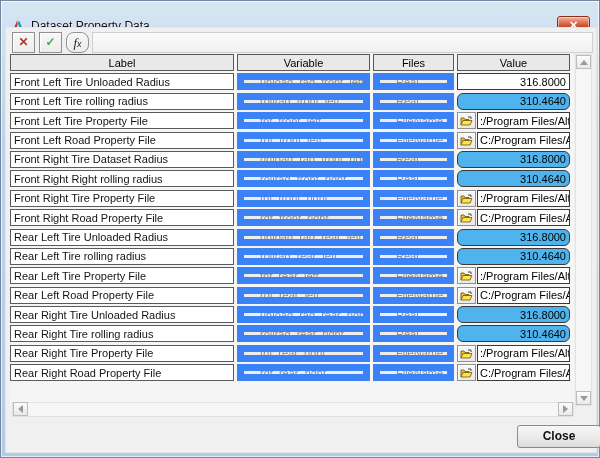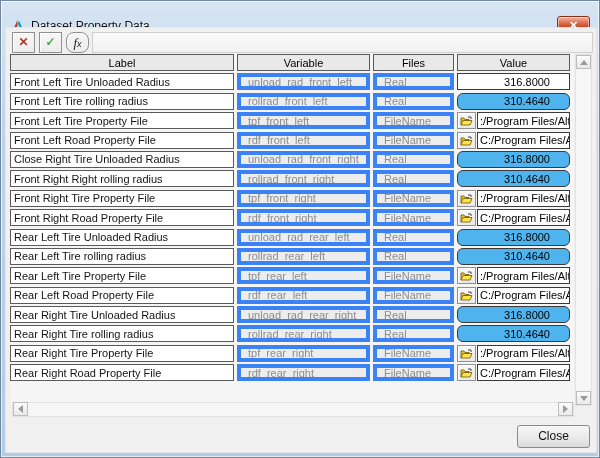--- a/index.html
+++ b/index.html
@@ -55,22 +55,22 @@
   #grid{
     position:absolute; left:4px; top:26px; width:469px;
     display:grid;
     grid-template-columns:224px 133px 81px 113px;
     column-gap:3px; row-gap:2.4px;
     grid-auto-rows:17px;
   }
   .cell{ font-size:11px; display:flex; align-items:center; overflow:hidden; white-space:nowrap; }
   .hdr{ background:#e9e9e9; border:1px solid #5a5a5a; justify-content:center; color:#000; }
   .lbl{ background:#fff; border:1px solid #5a5a5a; padding-left:3px; color:#141414; }
-  .ro { background:#ededed; border:4px solid #3b82f6; padding-left:7px; color:#8d8d8d; }
-  .val{ background:#fff; border:1px solid #3a3a3a; justify-content:flex-end; padding-right:19px; color:#000; }
+  .ro { background:#ededed; border:7px solid #3b82f6; padding-left:16px; color:#8d8d8d; }
+  .val{ background:#fff; border:1px solid #3a3a3a; justify-content:flex-end; padding-right:3px; color:#000; }
   .hl { background:var(--hl,#4fb4ee);border-radius:6px; }
   .filewrap{ overflow:visible; }
   .folderbtn{
     width:19px; height:17px; flex:0 0 19px; margin-right:1px;
     background:linear-gradient(#f7f7f7,#e9e9e9);
     border:1px solid #8f8f8f; box-shadow: inset 1px 1px 0 #fff;
     display:flex; align-items:center; justify-content:center;
   }
   .filefield{
     flex:1; height:17px; background:#fff; border:1px solid #3a3a3a;
@@ -87,24 +87,24 @@
     border:1px solid #bdbdbd;
     display:flex; align-items:center; justify-content:center;
   }
   .arrow{ width:0; height:0; }
   .a-up   { border-left:4px solid transparent; border-right:4px solid transparent; border-bottom:5px solid #9a9a9a; }
   .a-down { border-left:4px solid transparent; border-right:4px solid transparent; border-top:5px solid #9a9a9a; }
   .a-left { border-top:4px solid transparent; border-bottom:4px solid transparent; border-right:5px solid #9a9a9a; }
   .a-right{ border-top:4px solid transparent; border-bottom:4px solid transparent; border-left:5px solid #9a9a9a; }
   
   #close-button{
-    position:absolute; left:511px; top:397px; width:73px; height:23px;
+    position:absolute; left:511px; top:397px; width:84px; height:23px;
     background:linear-gradient(#f7f7f7,#eaeaea 55%,#dcdcdc);
     border:1px solid #8a8a8a; border-radius:3px;
-    font-size:12px; color:#111; text-align:center; line-height:21px;
+    font-size:12px; color:#111; text-align:center; line-height:21px;font-weight:bold;
   }
 </style>
 </head>
 <body>
 
 <div id="window">
 
   <div id="titlebar">
     <svg id="app-icon" viewBox="0 0 16 16">
       <path d="M8 1 L2 14 L5 14 L8 7 Z" fill="#c0392b"></path>
@@ -162,21 +162,21 @@
         <div class="cell filewrap">
           <div class="folderbtn">
             <svg width="13" height="11" viewBox="0 0 13 11">
               <polyline points="8,2 11,2 11,4" fill="none" stroke="#444" stroke-width="1"></polyline>
               <path d="M1 10 L1 3 L4 3 L5 4.5 L9 4.5 L9 6" fill="#e8c53a" stroke="#6b5400" stroke-width="0.8"></path>
               <path d="M1 10 L3 5.5 L12 5.5 L10 10 Z" fill="#ffe44d" stroke="#6b5400" stroke-width="0.8"></path>
             </svg>
           </div>
           <div class="filefield">C:/Program Files/Altair</div>
         </div>
-        <div class="cell lbl">Close Right Tire Unloaded Radius</div>
+        <div class="cell lbl">Front Right Tire Dataset Radius</div>
         <div class="cell ro">unload_rad_front_right</div>
         <div class="cell ro">Real</div>
         <div class="cell val hl">316.8000</div>
         <div class="cell lbl">Front Right Right rolling radius</div>
         <div class="cell ro">rollrad_front_right</div>
         <div class="cell ro">Real</div>
         <div class="cell val hl">310.4640</div>
         <div class="cell lbl">Front Right Tire Property File</div>
         <div class="cell ro">tpf_front_right</div>
         <div class="cell ro">FileName</div>

